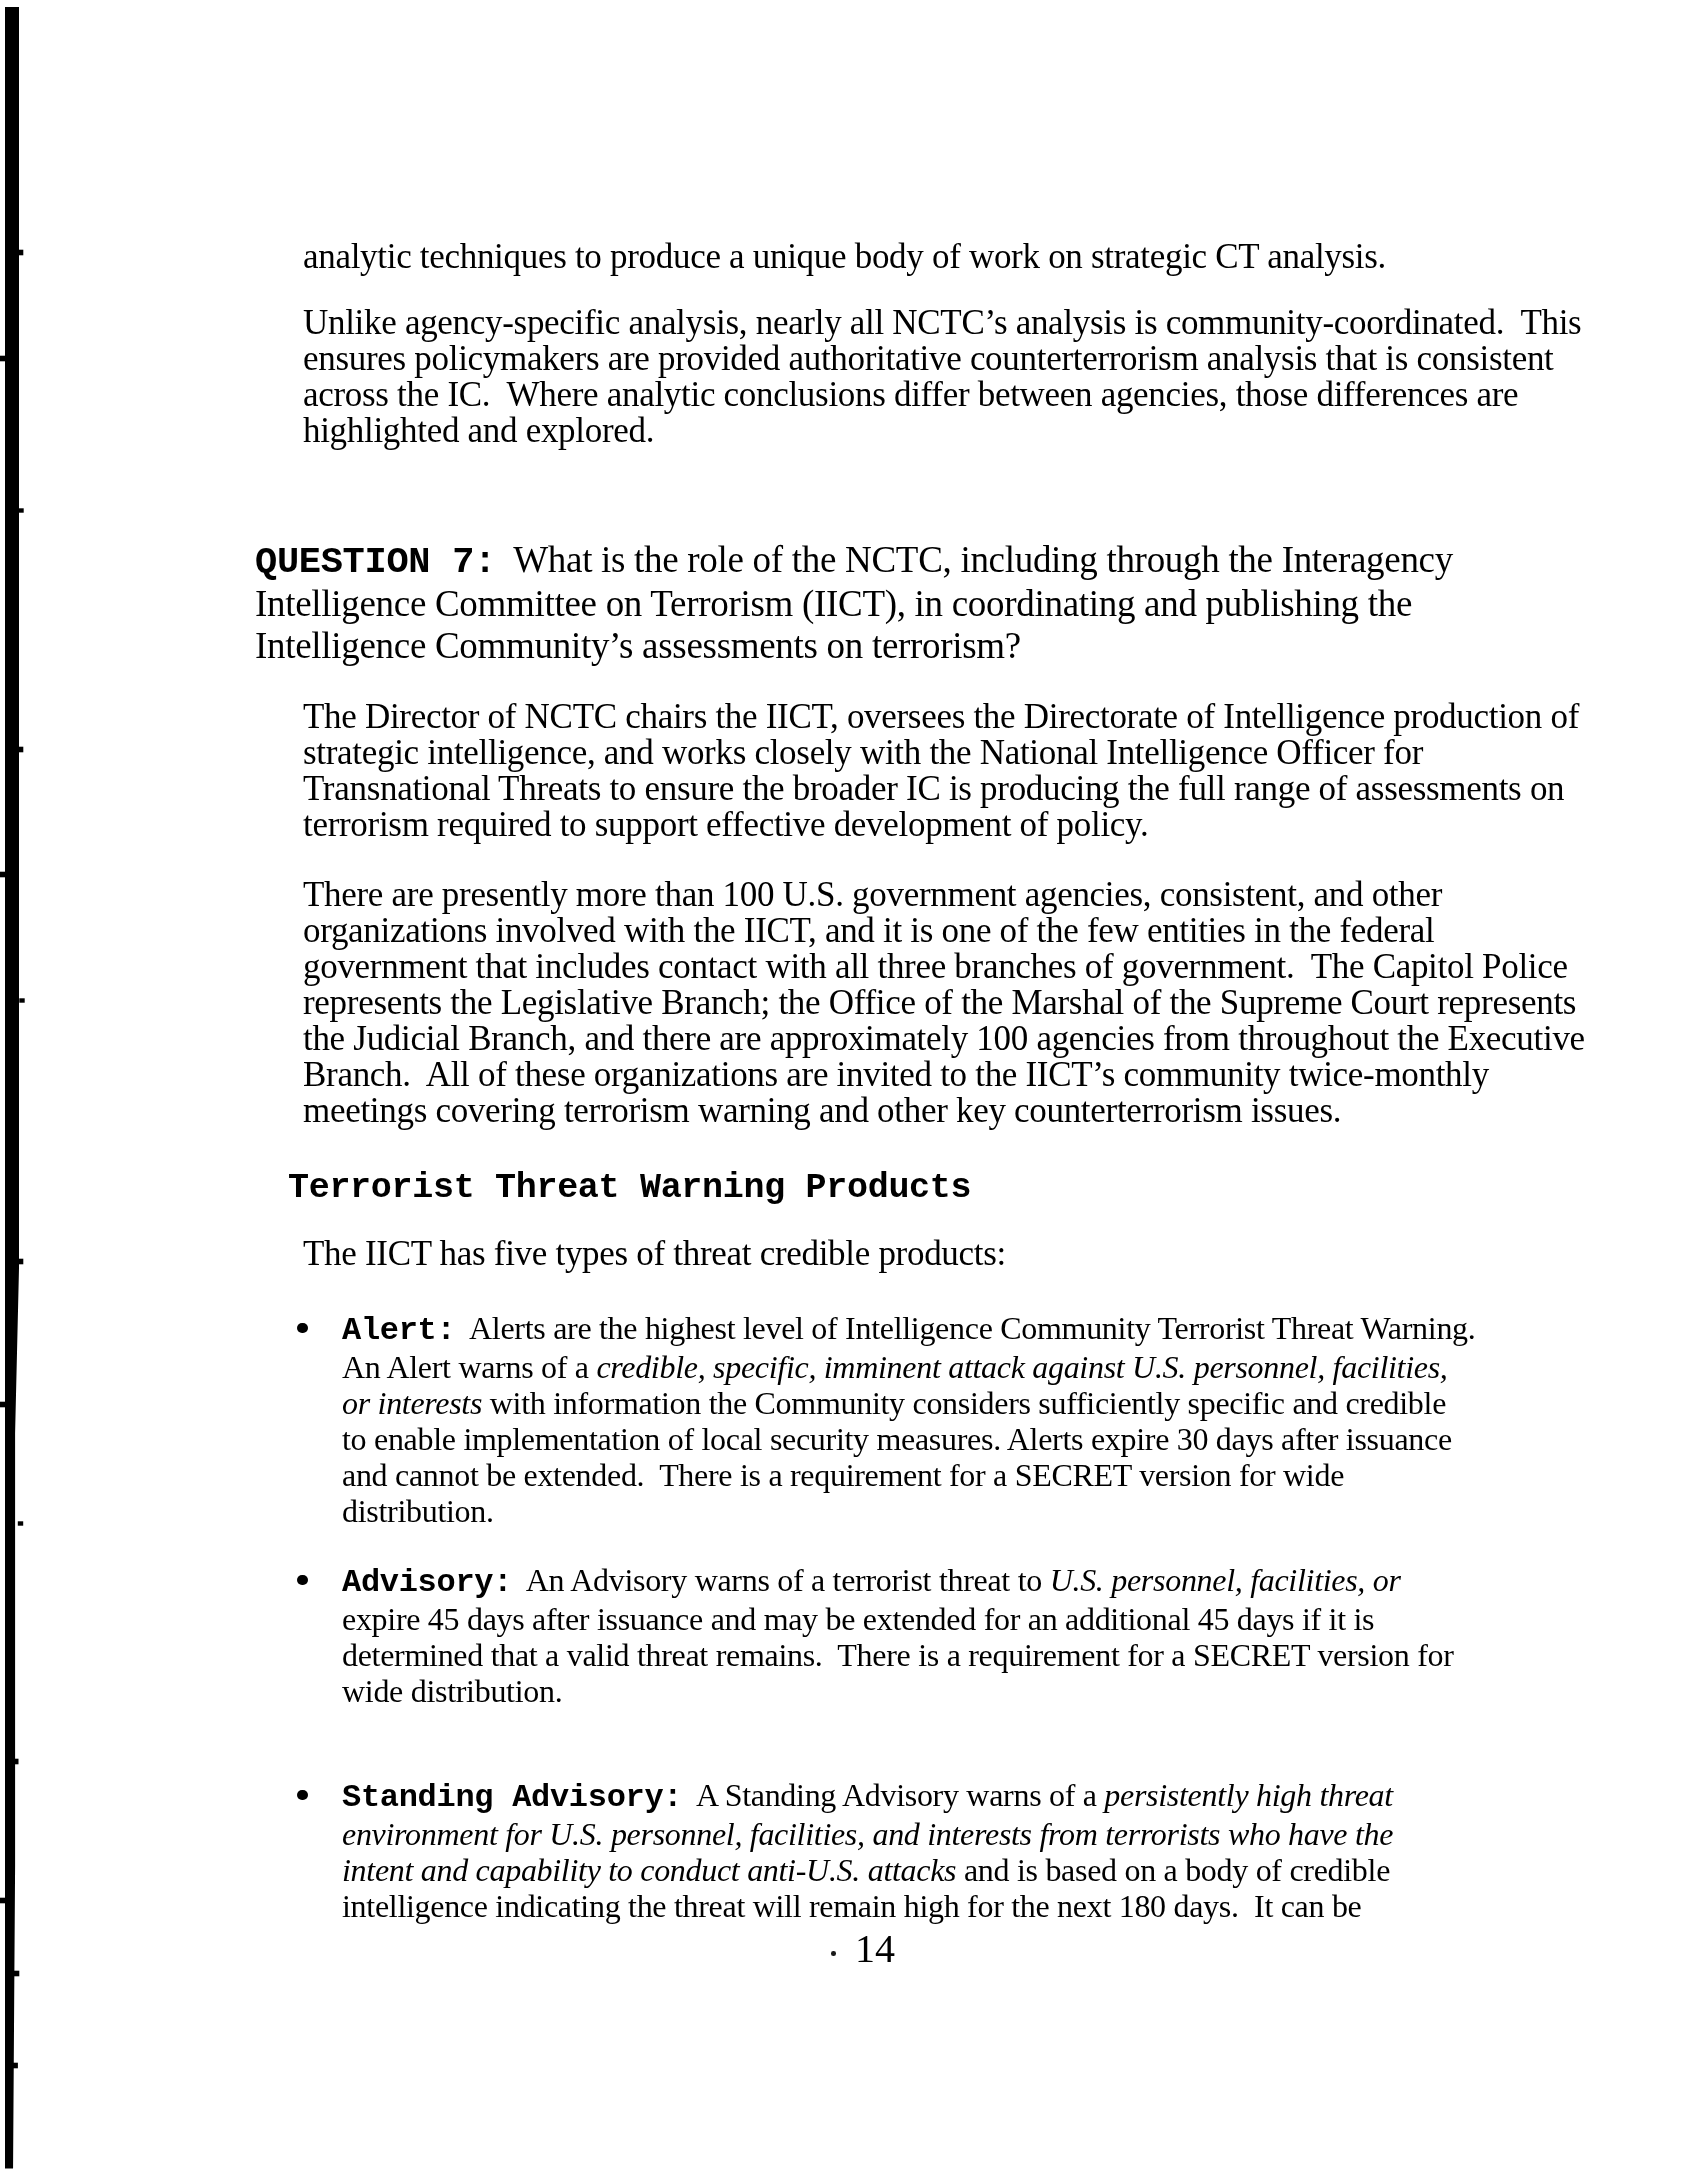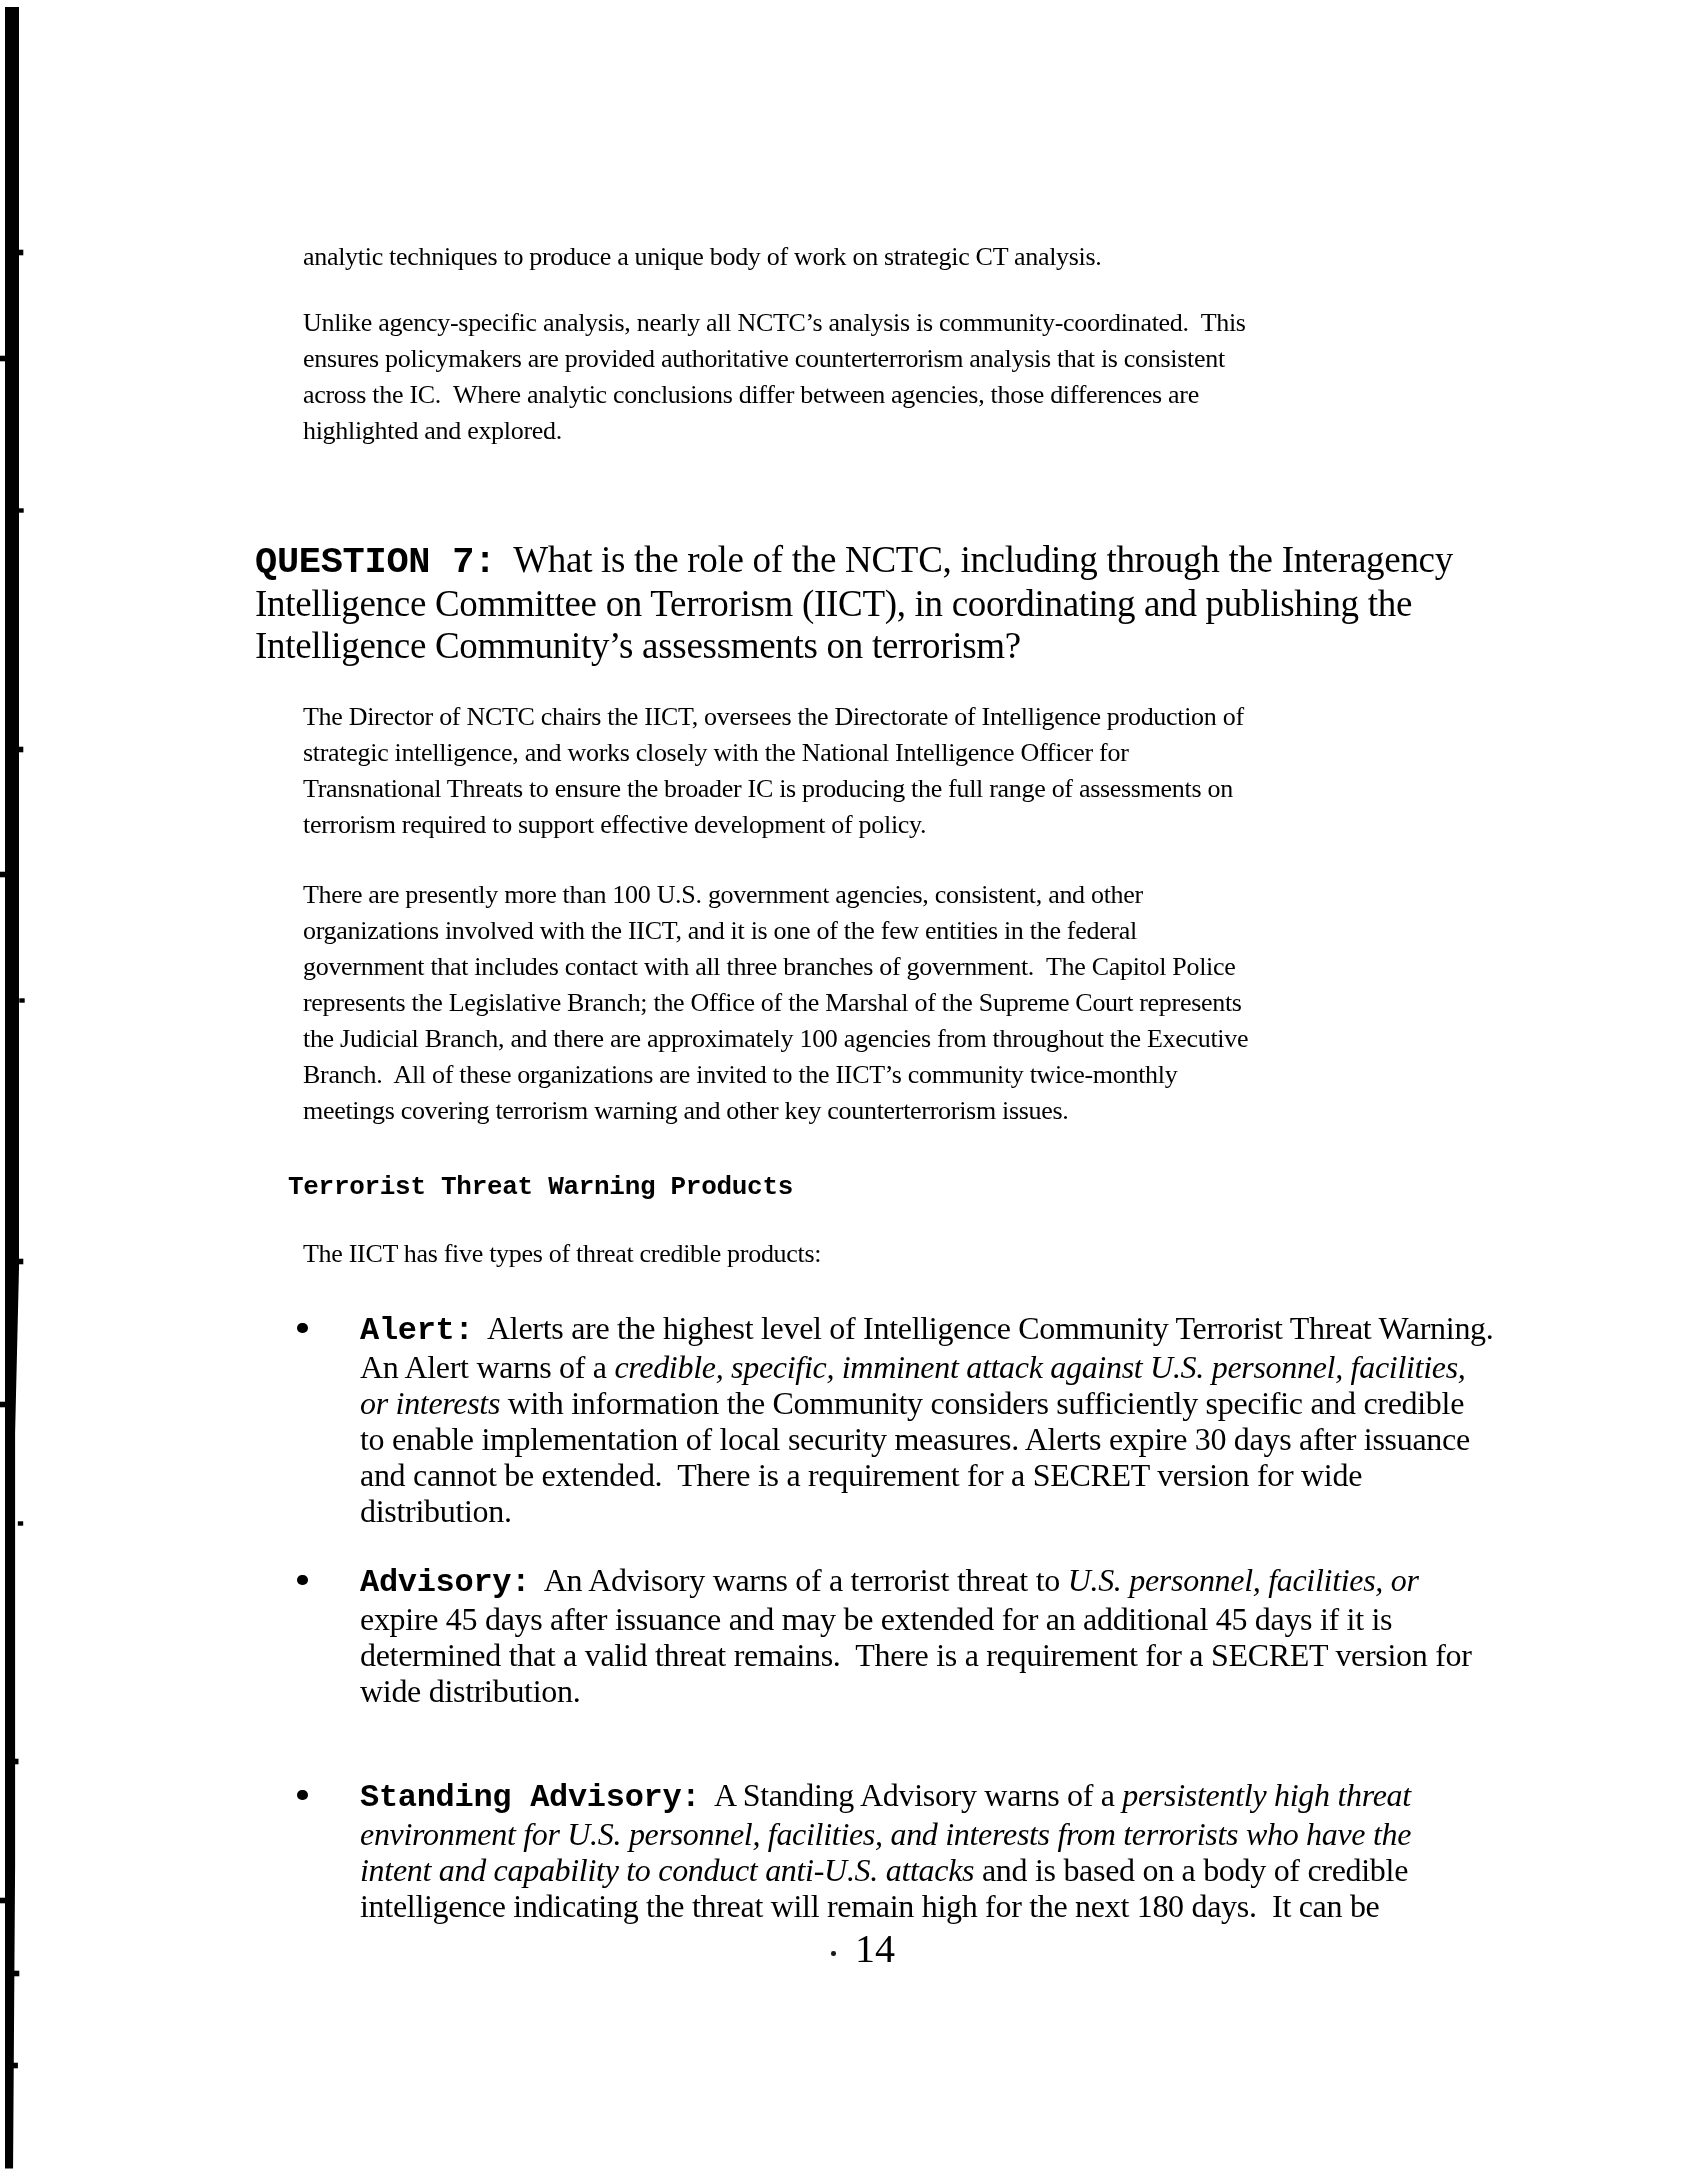--- a/index.html
+++ b/index.html
@@ -39,21 +39,21 @@
       0px 1403px 0 1.3px #000,
       0px 1899px 0 1.3px #000;
   }
 
   .block {
     position: absolute;
     left: 303px;
     width: 1204px;
   }
   .body-text {
-    font-size: 26px;
+    font-size: 35px;
     line-height: 36px;
     letter-spacing: -0.3px;
   }
   .heading-large {
     left: 255px;
     width: 1257px;
     font-size: 37px;
     line-height: 42px;
     letter-spacing: -0.3px;
   }
@@ -69,21 +69,21 @@
     width: 1211px;
   }
   .bullet-dot {
     position: absolute;
     left: 1.3px; top: 12.6px;
     width: 10.6px; height: 10.6px;
     border-radius: 50%;
     background: #000;
   }
   .bullet-text {
-    margin-left: 64px;
+    margin-left: 46px;
     font-size: 32px;
     line-height: 36px;
     letter-spacing: -0.3px;
   }
 
   .page-number {
     position: absolute;
     left: 855px; top: 1931px;
     font-size: 40px;
     line-height: 36px;

